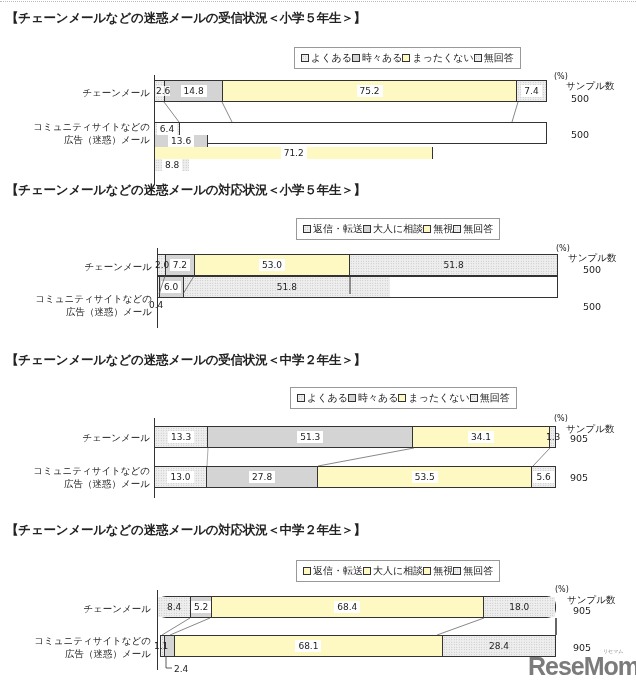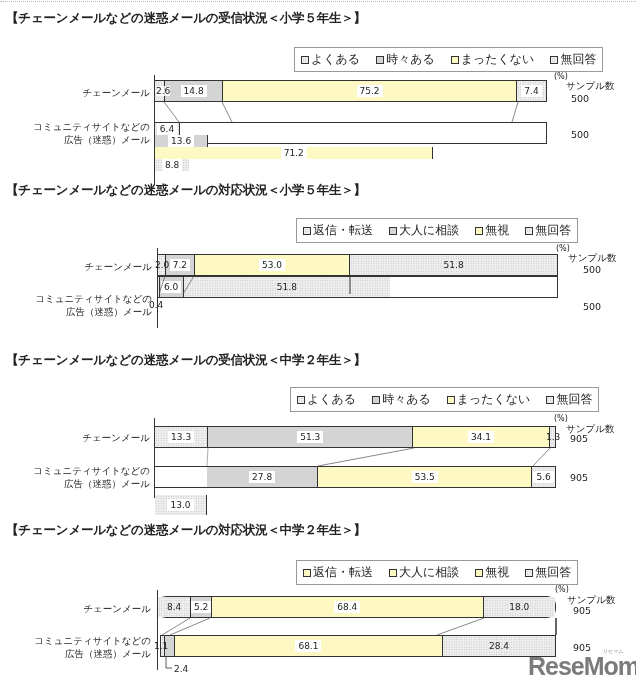--- a/index.html
+++ b/index.html
@@ -1,20 +1,20 @@
 <!DOCTYPE html>
 <html><head>
 <meta charset="utf-8">
 <style>
   html, body { margin:0; padding:0; background:#ffffff; }
   body { width:636px; height:688px; position:relative; overflow:hidden;
          font-family:"DejaVu Sans", sans-serif; color:#222; }
   .topline { position:absolute; left:0; top:1px; width:636px; border-top:1px dotted #bbb; }
   .title { position:absolute; left:6px; font-size:12.5px; font-weight:bold; letter-spacing:-0.2px; white-space:nowrap; }
-  .legend { position:absolute; border:1px solid #999; background:#fff; font-size:12px; padding:3px 6px; white-space:nowrap; display:flex; gap:16px; align-items:center; }
+  .legend { position:absolute; border:1px solid #999; background:#fff; font-size:10px; padding:3px 6px; white-space:nowrap; display:flex; gap:0; align-items:center; }
   .legend .item { display:flex; align-items:center; gap:2px; }
   .legend .sw { display:inline-block; width:6px; height:6px; border:1px solid #333; }
   .axis { position:absolute; width:1px; background:#333; }
   .rowlabel { position:absolute; font-size:9.5px; text-align:right; line-height:13px; white-space:nowrap; }
   .bar { position:absolute; height:22px; display:flex; border:1.5px solid #333; box-sizing:border-box; }
   .seg { position:relative; height:100%; box-sizing:border-box; border-right:1.5px solid #333; display:flex; align-items:center; justify-content:center; font-size:9px; overflow:visible; }
   .seg:last-child { border-right:none; }
   .seg .v { background:#fff; padding:1px 3px; white-space:nowrap; }
   .dot { background-color:#eee; background-image:radial-gradient(#b8b8b8 0.6px, transparent 0.7px); background-size:2.5px 2.5px; }
   .gray { background:#d4d4d4; }
@@ -186,21 +186,21 @@
       </div>
     <div class="seg white" style="width:34.1%;">
         <span class="v">34.1</span>
       </div>
     <div class="seg dot" style="width:1.3%;"></div>
   </div>
   <div class="outlabel" style="left:546px; top:432px;">1.3</div>
 
   <div class="rowlabel" style="right:486px; top:464px;"><span>コミュニティサイトなどの</span><br><span>広告（迷惑）メール</span></div>
   <div class="bar" style="left:154px; top:466px; width:402px;">
-    <div class="seg dot" style="width:13.0%;margin-top:28px;">
+    <div class="seg dot" style="width:13.0%;">
         <span class="v">13.0</span>
       </div>
     <div class="seg gray" style="width:27.8%;">
         <span class="v">27.8</span>
       </div>
     <div class="seg white" style="width:53.5%;">
         <span class="v">53.5</span>
       </div>
     <div class="seg dot" style="width:5.7%;">
         <span class="v">5.6</span>

